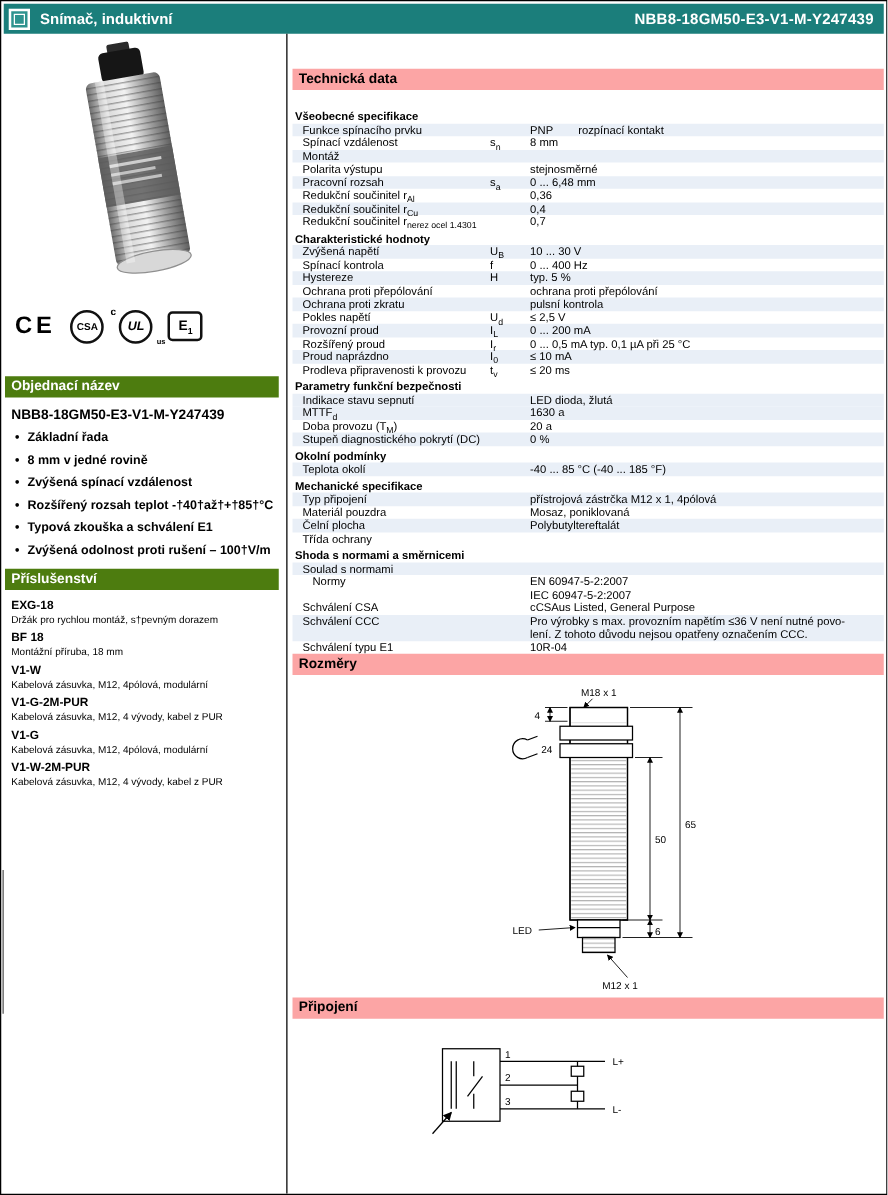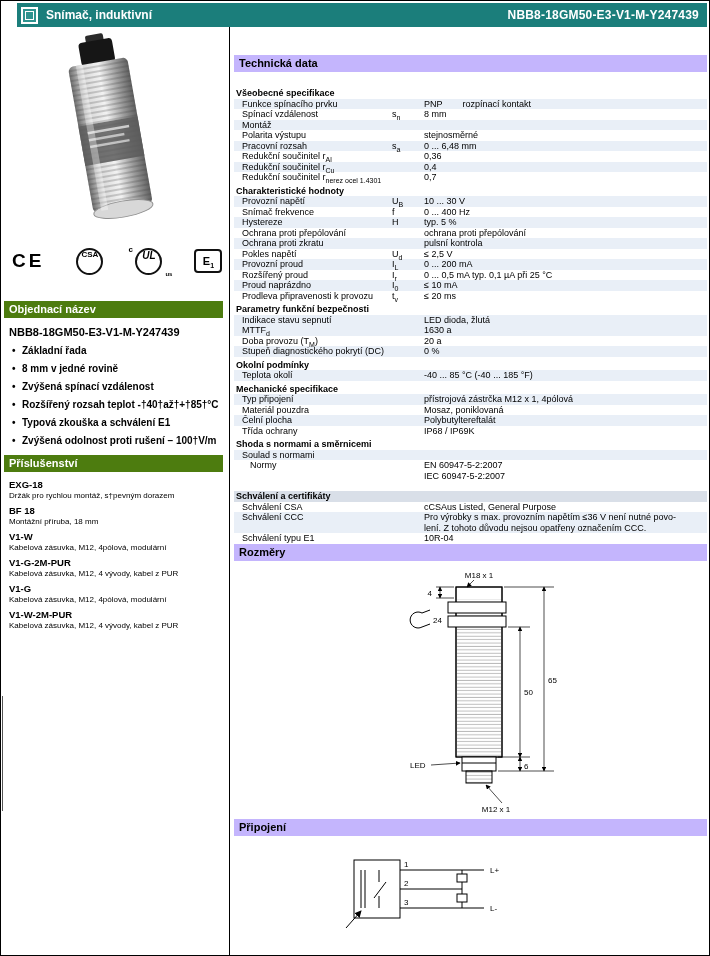--- a/index.html
+++ b/index.html
@@ -1,43 +1,43 @@
 <!DOCTYPE html>
 <html><head>
 <meta charset="utf-8">
 <style>
   *{box-sizing:border-box;margin:0;padding:0}
   html,body{background:#fff}
   body{width:710px;height:956px;font-family:"Liberation Sans","DejaVu Sans",sans-serif;color:#000}
   .page{position:relative;width:710px;height:956px;background:#fff;border:1px solid #000;overflow:hidden}
 
   
-  .topbar{position:absolute;top:2px;left:16px;right:2px;height:24px;background:#1b7e7b;color:#fff;display:flex;align-items:center}
+  .topbar{position:absolute;top:2px;left:2px;right:2px;height:24px;background:#1b7e7b;color:#fff;display:flex;align-items:center}
   .cat-icon{width:17px;height:17px;margin-left:4px;background:#2e938f;border:2px solid #fff;position:relative;flex:none}
   .cat-icon::after{content:"";position:absolute;inset:2px;border:1.5px solid #fff}
   .topbar-title{font-size:12px;font-weight:bold;margin-left:8px}
   .topbar-part{margin-left:auto;margin-right:8px;font-size:12px;font-weight:bold;letter-spacing:.2px}
 
   .col-divider{position:absolute;left:228px;top:26px;bottom:0;width:1px;background:#000}
   .edge-note{position:absolute;left:1px;top:695px;width:1px;height:115px;background:#555}
 
   
   .left{position:absolute;left:3px;top:26px;width:222px}
   .right{position:absolute;left:233px;top:26px;width:473px}
 
   .bar{height:17px;line-height:17px;font-size:11px;font-weight:bold;padding-left:5px}
   .bar.dark{background:#4d7c0f;color:#fff;margin-right:3px}
-  .bar.light{background:#c4b5fd;color:#000}
+  .bar.light{background:#fca5a5;color:#000}
   #tech-bar{margin-top:28px}
 
   
   .photo{height:212px;padding:6px 0 0 12px}
-  .logos{display:flex;align-items:center;gap:32px;height:44px;padding-left:8px;margin-bottom:18px}
+  .logos{display:flex;align-items:center;gap:12px;height:44px;padding-left:8px;margin-bottom:18px}
   .ce{font-size:19px;font-weight:bold;letter-spacing:3px}
-  .circ{width:27px;height:27px;border:2px solid #111;border-radius:50%;display:flex;justify-content:center;font-size:8px;font-weight:bold;flex:none}
+  .circ{width:27px;height:27px;border:2px solid #111;border-radius:50%;display:flex;align-items:center;justify-content:center;font-size:8px;font-weight:bold;flex:none}
   .circ.ul{font-style:italic;font-size:10px}
   .ulwrap{position:relative;display:inline-block}
   .ul-c{position:absolute;left:-7px;top:-3px;font-size:8px;font-weight:bold}
   .ul-us{position:absolute;right:-10px;bottom:-2px;font-size:6px;font-weight:bold}
   .e1{width:28px;height:24px;border:2px solid #111;border-radius:4px;display:flex;align-items:center;justify-content:center;font-size:11px;font-weight:bold}
   .pn{margin:8px 0 6px 5px;font-size:11px;font-weight:bold}
   ul.features{list-style:none;margin:6px 0 0 8px;padding-right:6px}
   ul.features li{font-size:10px;font-weight:bold;line-height:13px;margin-bottom:5px;padding-left:10px;position:relative}
   ul.features li::before{content:"\2022";position:absolute;left:0}
   #acc-bar{margin-top:8px}
@@ -207,26 +207,26 @@
           <div class="tsym"></div>
           <div class="tval">0,4</div>
         </div>
         <div class="trow">
           <div class="tlab ind1">Redukční součinitel r<sub>nerez ocel 1.4301</sub></div>
           <div class="tsym"></div>
           <div class="tval">0,7</div>
         </div>
         <div class="trow thead">Charakteristické hodnoty</div>
         <div class="trow shade">
-          <div class="tlab ind1">Provozní napětí</div>
+          <div class="tlab ind1">Zvýšená napětí</div>
           <div class="tsym">U<sub>B</sub></div>
           <div class="tval">10 ... 30 V</div>
         </div>
         <div class="trow">
-          <div class="tlab ind1">Snímač frekvence</div>
+          <div class="tlab ind1">Spínací kontrola</div>
           <div class="tsym">f</div>
           <div class="tval">0 ... 400 Hz</div>
         </div>
         <div class="trow shade">
           <div class="tlab ind1">Hystereze</div>
           <div class="tsym">H</div>
           <div class="tval">typ. 5&nbsp;%</div>
         </div>
         <div class="trow">
           <div class="tlab ind1">Ochrana proti přepólování</div>
@@ -302,34 +302,32 @@
           <div class="tval">Mosaz, poniklovaná</div>
         </div>
         <div class="trow shade">
           <div class="tlab ind1">Čelní plocha</div>
           <div class="tsym"></div>
           <div class="tval">Polybutyltereftalát</div>
         </div>
         <div class="trow">
           <div class="tlab ind1">Třída ochrany</div>
           <div class="tsym"></div>
-          <div class="tval">IP68 / IP69K</div>
         </div>
         <div class="trow thead">Shoda s normami a směrnicemi</div>
         <div class="trow shade">
           <div class="tlab ind1">Soulad s normami</div>
           <div class="tsym"></div>
           <div class="tval"></div>
         </div>
         <div class="trow">
           <div class="tlab ind2">Normy</div>
           <div class="tsym"></div>
           <div class="tval">EN 60947-5-2:2007<br>IEC 60947-5-2:2007</div>
         </div>
-        <div class="trow thead band space">Schválení a certifikáty</div>
         <div class="trow">
           <div class="tlab ind1">Schválení CSA</div>
           <div class="tsym"></div>
           <div class="tval">cCSAus Listed, General Purpose</div>
         </div>
         <div class="trow shade">
           <div class="tlab ind1">Schválení CCC</div>
           <div class="tsym"></div>
           <div class="tval">Pro výrobky s max. provozním napětím ≤36 V není nutné povo-<br>lení. Z tohoto důvodu nejsou opatřeny označením CCC.</div>
         </div>

